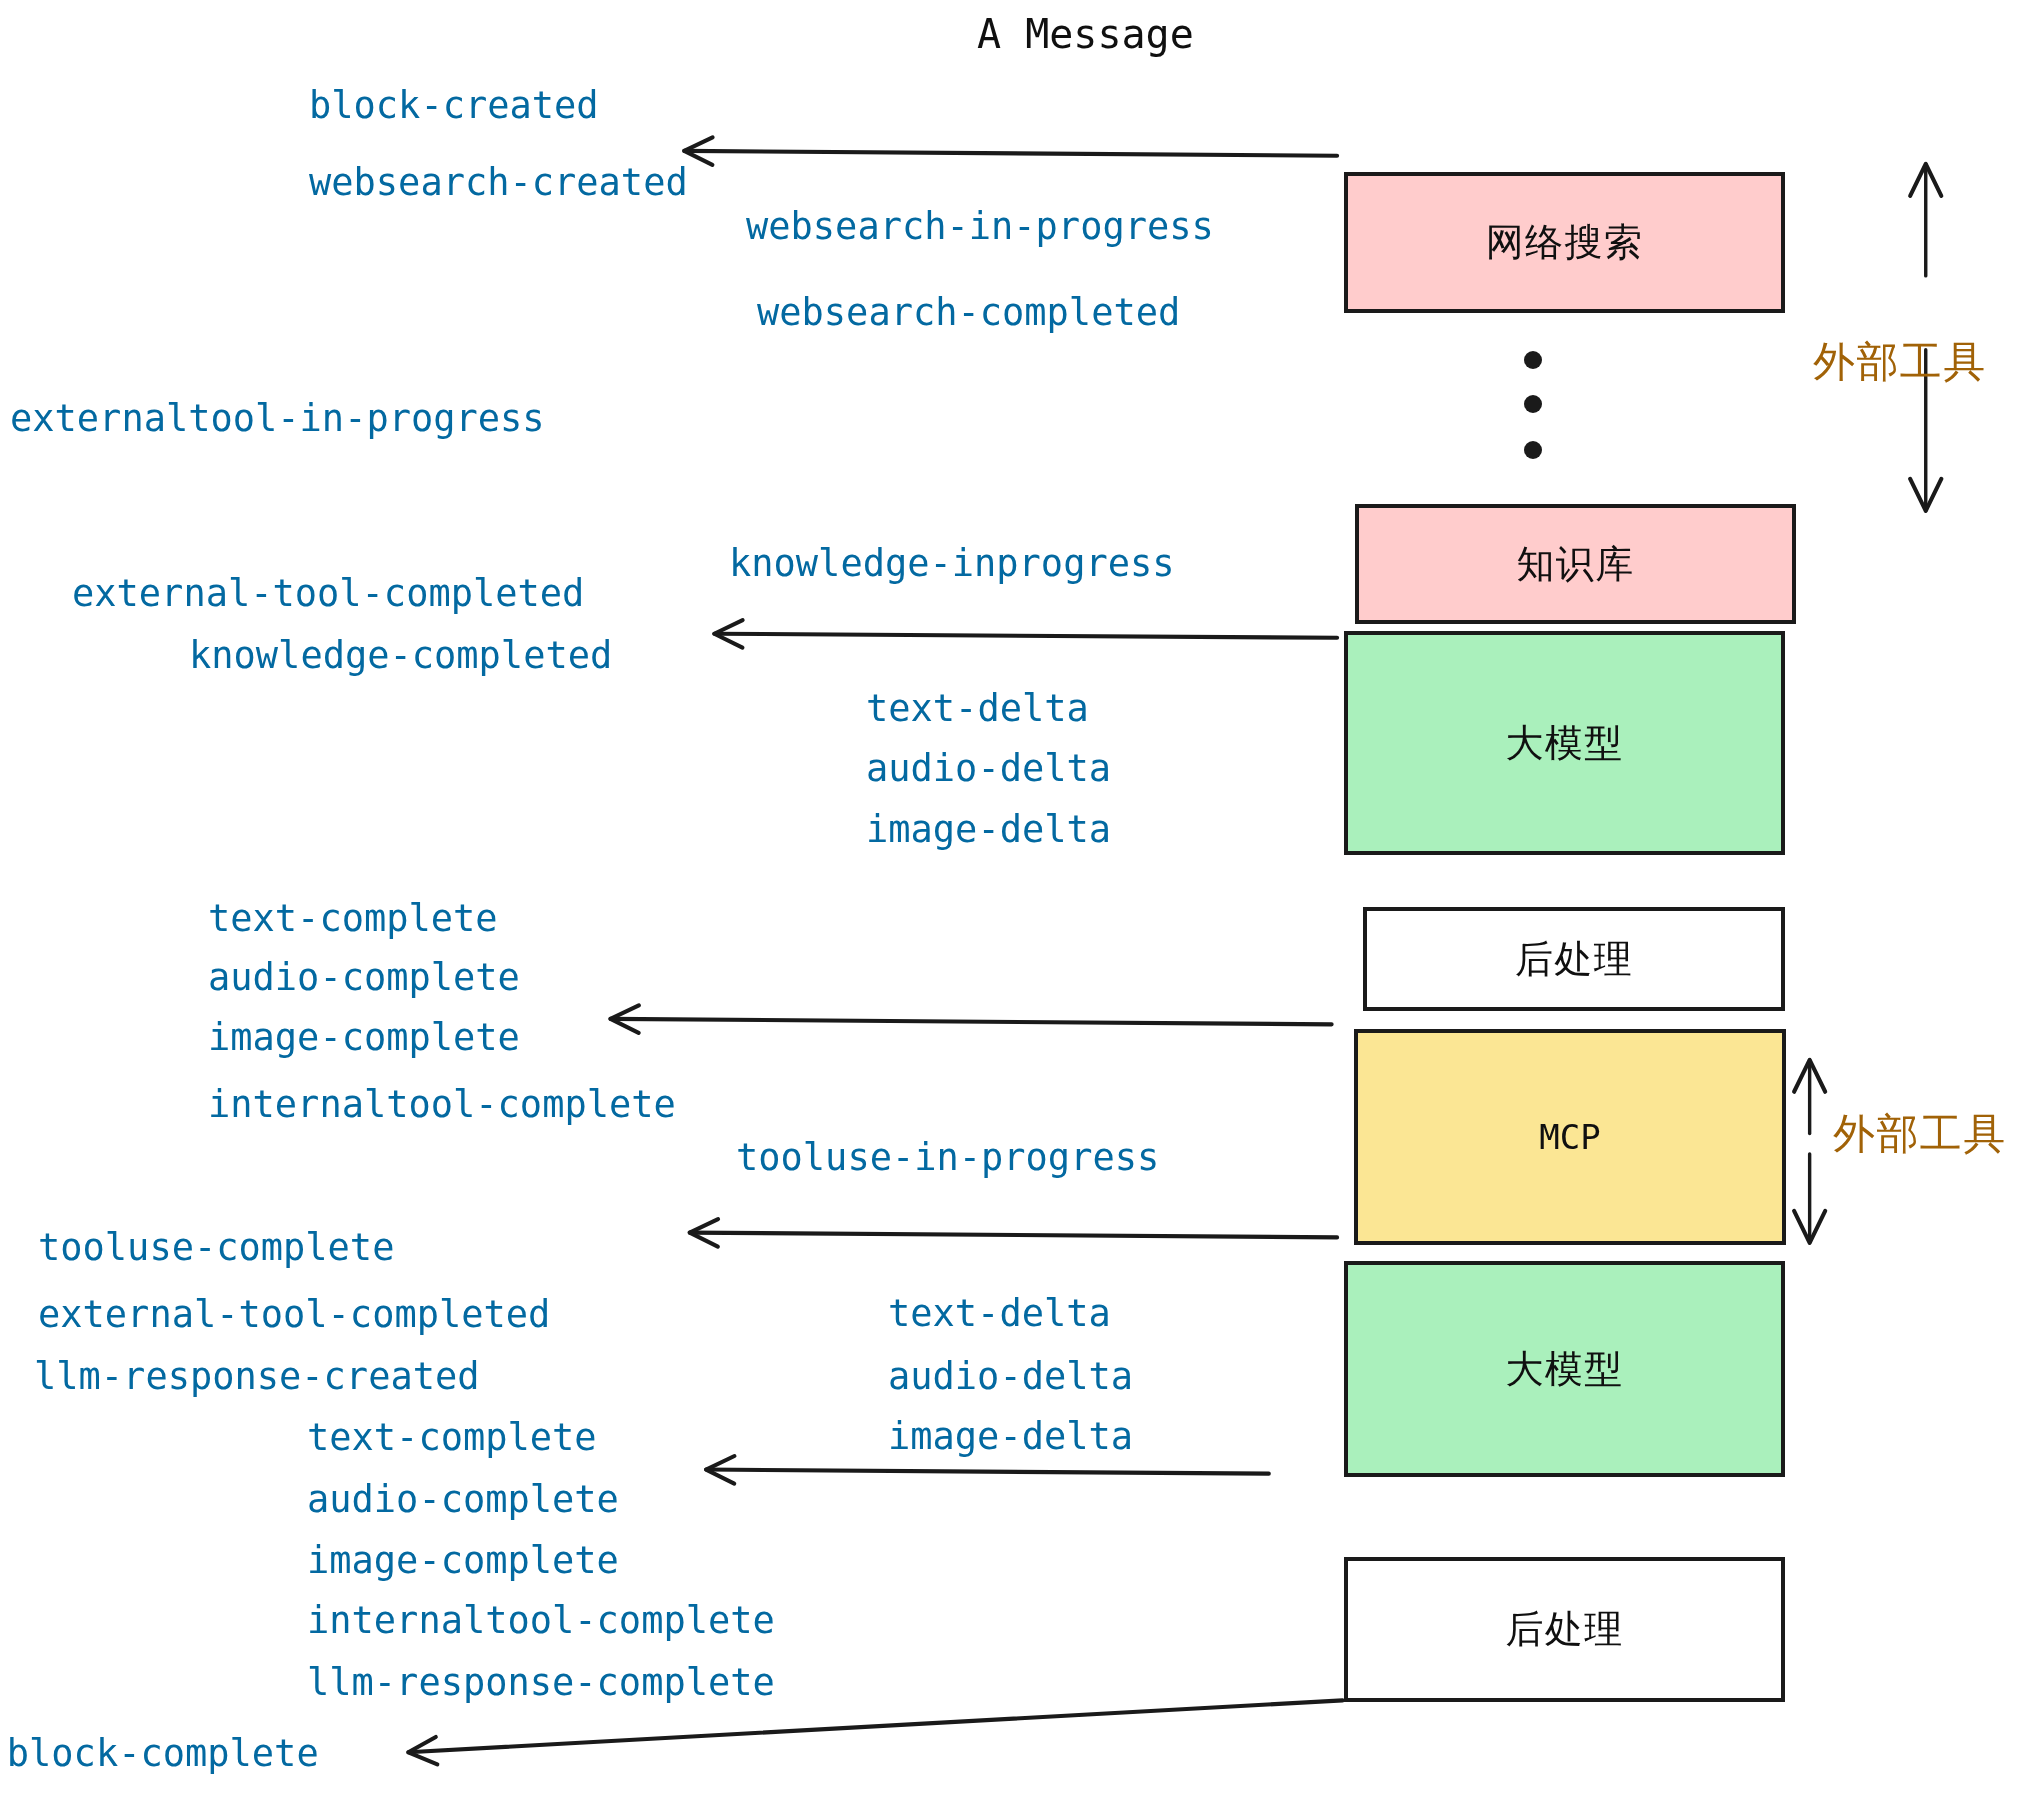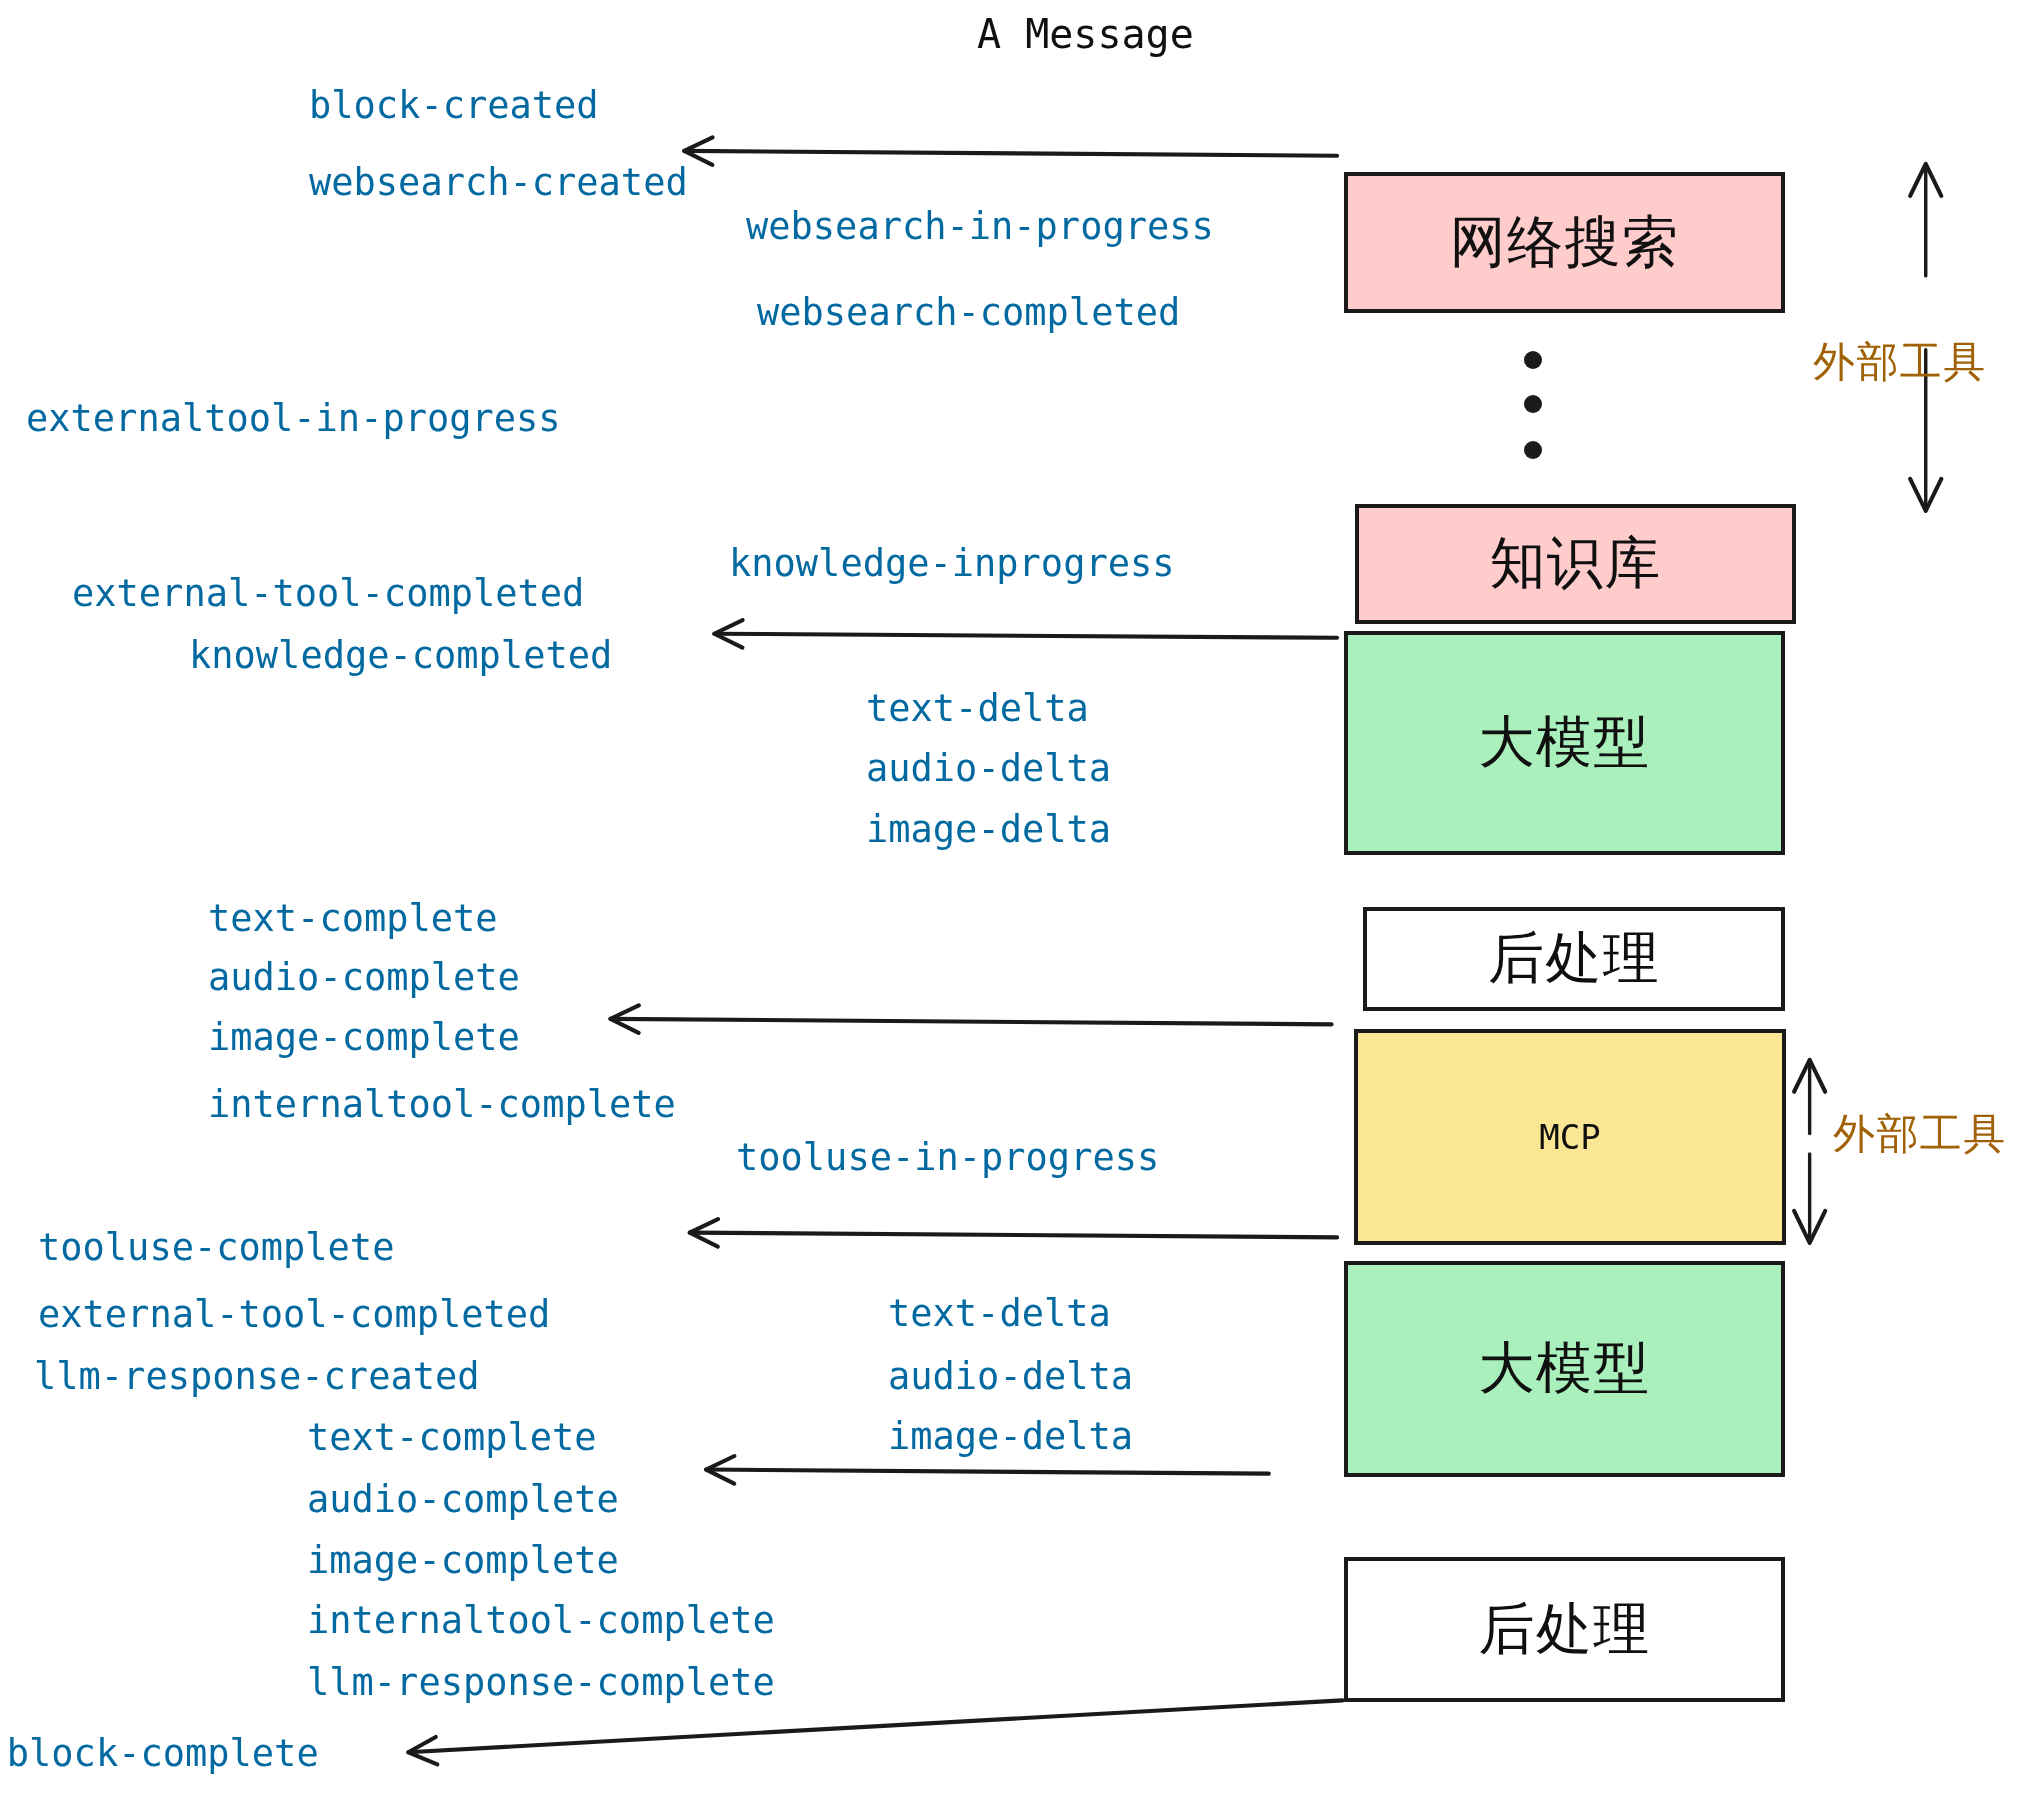--- a/index.html
+++ b/index.html
@@ -29,21 +29,21 @@
   }
   .box{
     position:absolute;
     border:4.1px solid #1a1a1a;
     box-sizing:border-box;
     display:flex;
     align-items:center;
     justify-content:center;
     color:#101010;
     font-family:"DejaVu Sans","Liberation Sans",sans-serif;
-    font-size:56px;
+    font-size:38px;
     font-weight:400;
     letter-spacing:1.4px;
   }
   .box.mcp{
     font-family:"DejaVu Sans Mono","Liberation Mono",monospace;
     font-size:34px;
     letter-spacing:0px;
   }
   .sidelabel{
     position:absolute;
@@ -130,21 +130,21 @@
   <div id="sidelabels-layer">
       <div class="sidelabel" style="left: 1813px; top: 341px;">外部工具</div>
       <div class="sidelabel" style="left: 1833px; top: 1113px;">外部工具</div>
     </div>
 
   <div id="events-layer">
       <div class="lbl" style="left: 309px; top: 87px;">block-created</div>
       <div class="lbl" style="left: 309px; top: 164px;">websearch-created</div>
       <div class="lbl" style="left: 746px; top: 208px;">websearch-in-progress</div>
       <div class="lbl" style="left: 757px; top: 294px;">websearch-completed</div>
-      <div class="lbl" style="left: 26px; top: 400px;">externaltool-in-progress</div>
+      <div class="lbl" style="left: 10px; top: 400px;">externaltool-in-progress</div>
       <div class="lbl" style="left: 729px; top: 545px;">knowledge-inprogress</div>
       <div class="lbl" style="left: 72px; top: 575px;">external-tool-completed</div>
       <div class="lbl" style="left: 189px; top: 637px;">knowledge-completed</div>
       <div class="lbl" style="left: 866px; top: 690px;">text-delta</div>
       <div class="lbl" style="left: 866px; top: 750px;">audio-delta</div>
       <div class="lbl" style="left: 866px; top: 811px;">image-delta</div>
       <div class="lbl" style="left: 208px; top: 900px;">text-complete</div>
       <div class="lbl" style="left: 208px; top: 959px;">audio-complete</div>
       <div class="lbl" style="left: 208px; top: 1019px;">image-complete</div>
       <div class="lbl" style="left: 208px; top: 1086px;">internaltool-complete</div>

